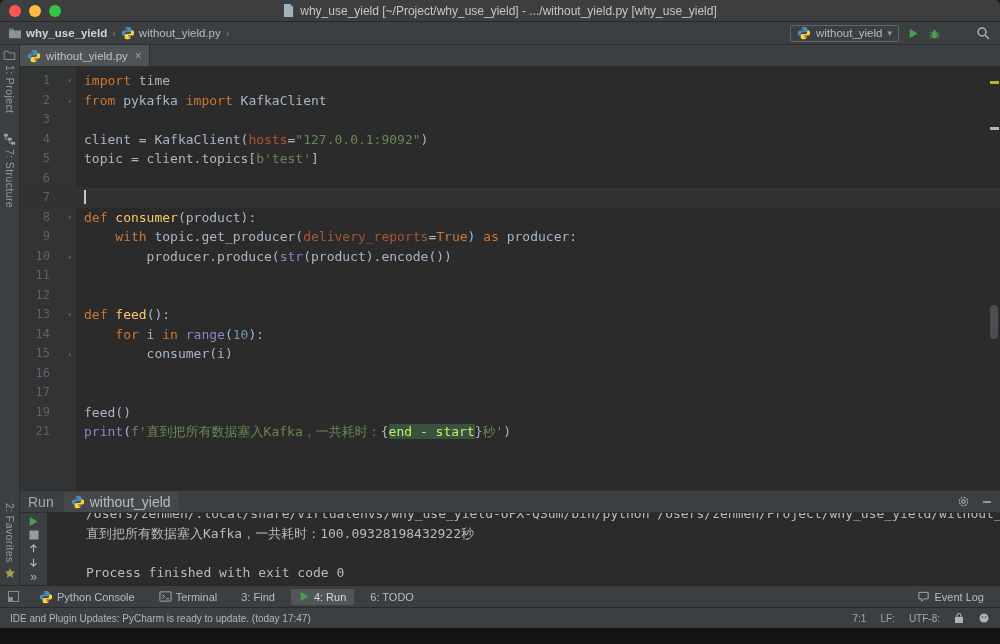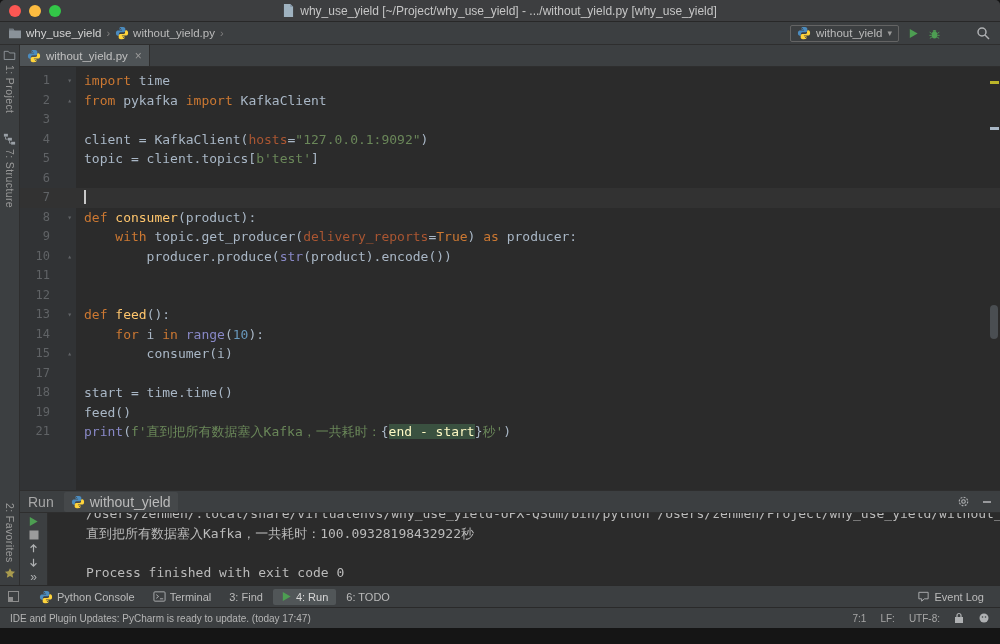--- a/index.html
+++ b/index.html
@@ -18,21 +18,21 @@
   .tl.yellow { background:#FDBC40; }
   .tl.green  { background:#33C748; }
   .titlewrap { flex:1; display:flex; justify-content:center; align-items:center;
                gap:6px; color:#C6C6C6; font-size:12px; }
 
   
   .navbar { flex:0 0 23px; background:#3C3F41; border-bottom:1px solid #2E2E2E;
             display:flex; align-items:center; padding:0 10px 0 8px; }
   .bc { display:flex; align-items:center; font-size:11.5px; color:#BBBBBB; }
   .crumb { display:flex; align-items:center; gap:4px; }
-  .crumb.first .lbl { font-weight:normal; color:#D4D4D4; }
+  .crumb.first .lbl { font-weight:bold; color:#D4D4D4; }
   .bcsep { color:#7F7F7F; margin:0 5px; font-size:11px; }
   .nav-right { margin-left:auto; display:flex; align-items:center; gap:9px; }
   .runcfg { display:flex; align-items:center; gap:5px; border:1px solid #646464;
             border-radius:2px; padding:1px 6px; height:17px; color:#BBBBBB; font-size:11.5px; }
   .runcfg .arrow { color:#9A9A9A; font-size:9px; }
   .searchbtn { margin-left:26px; }
 
   
   .main { flex:1; display:flex; min-height:0; }
   .stripe { flex:0 0 20px; background:#3C3F41; border-right:1px solid #2E2E2E;
@@ -61,21 +61,21 @@
   .lnum { width:30px; text-align:right; font-size:12px; color:#606366; }
   .fold { flex:1; text-align:right; padding-right:4px; font-size:8px; color:#606366; }
   .codeln { padding-left:8px; color:#A9B7C6; }
   .c-d     { color:#A9B7C6; }
   .c-kw    { color:#CC7832; }
   .c-str   { color:#6A8759; }
   .c-num   { color:#6897BB; }
   .c-fn    { color:#FFC66D; }
   .c-bi    { color:#8888C6; }
   .c-kwarg { color:#AA5632; }
-  .c-hl    { color:#fef9c3; background:#3A5140; }
+  .c-hl    { color:#bef264; background:#3A5140; }
   .caret { display:inline-block; width:2px; height:14px; background:#C8C8C8; vertical-align:-2px; }
   .vsb-thumb { position:absolute; right:2px; top:238px; width:8px; height:34px;
                background:rgba(169,183,198,.25); border-radius:4px; }
   .tick { position:absolute; right:1px; width:9px; height:3px; }
   .tick.t1 { top:14px; background:#BBB529; }
   .tick.t2 { top:60px; background:#A9B7C6; }
 
   
   .run-panel { flex:0 0 95px; display:flex; flex-direction:column; border-top:1px solid #2E2E2E; }
   .run-header { flex:0 0 22px; background:#3C3F41; border-bottom:1px solid #2E2E2E;
@@ -91,21 +91,21 @@
   .console { flex:1; overflow:hidden; padding-left:38px; color:#BBBBBB;
              font-family:"DejaVu Sans Mono","Liberation Mono",monospace; font-size:13px; }
   .cline { height:19.5px; line-height:19.5px; white-space:pre; }
   .cline.clipped { margin-top:-9px; }
 
   
   .bottombar { flex:0 0 22px; background:#3C3F41; border-top:1px solid #2A2A2A;
                display:flex; align-items:center; gap:4px; padding:0 8px;
                font-size:11px; color:#BBBBBB; }
   .corner { margin-right:8px; }
-  .twgroup { display:flex; align-items:center; gap:2px;justify-content:center; }
+  .twgroup { display:flex; align-items:center; gap:8px;justify-content:center; }
   .twgroup.right { margin-left:auto; }
   .twbtn { display:flex; align-items:center; gap:4px; padding:2px 8px; border-radius:2px; }
   .twbtn.active { background:#515658; color:#D8D8D8; }
 
   
   .statusbar { flex:0 0 21px; background:#3C3F41; border-top:1px solid #2A2A2A;
                display:flex; align-items:center; padding:0 10px; font-size:10px; color:#B5B5B5; }
   .sitems { margin-left:auto; display:flex; align-items:center; gap:14px; color:#A7A7A7; }
 
   .ic { display:inline-flex; align-items:center; justify-content:center; line-height:0;
@@ -248,22 +248,22 @@
             <div class="eline"><span class="gut"><span class="lnum">6</span><span class="fold"></span></span><span class="codeln"></span></div>
             <div class="eline caret-row"><span class="gut"><span class="lnum">7</span><span class="fold"></span></span><span class="codeln"><span class="caret"></span></span></div>
             <div class="eline"><span class="gut"><span class="lnum">8</span><span class="fold">▾</span></span><span class="codeln"><span class="c-kw">def</span><span class="c-d"> </span><span class="c-fn">consumer</span><span class="c-d">(product):</span></span></div>
             <div class="eline"><span class="gut"><span class="lnum">9</span><span class="fold"></span></span><span class="codeln"><span class="c-d">    </span><span class="c-kw">with</span><span class="c-d"> topic.get_producer(</span><span class="c-kwarg">delivery_reports</span><span class="c-d">=</span><span class="c-kw">True</span><span class="c-d">) </span><span class="c-kw">as</span><span class="c-d"> producer:</span></span></div>
             <div class="eline"><span class="gut"><span class="lnum">10</span><span class="fold">▴</span></span><span class="codeln"><span class="c-d">        producer.produce(</span><span class="c-bi">str</span><span class="c-d">(product).encode())</span></span></div>
             <div class="eline"><span class="gut"><span class="lnum">11</span><span class="fold"></span></span><span class="codeln"></span></div>
             <div class="eline"><span class="gut"><span class="lnum">12</span><span class="fold"></span></span><span class="codeln"></span></div>
             <div class="eline"><span class="gut"><span class="lnum">13</span><span class="fold">▾</span></span><span class="codeln"><span class="c-kw">def</span><span class="c-d"> </span><span class="c-fn">feed</span><span class="c-d">():</span></span></div>
             <div class="eline"><span class="gut"><span class="lnum">14</span><span class="fold"></span></span><span class="codeln"><span class="c-d">    </span><span class="c-kw">for</span><span class="c-d"> i </span><span class="c-kw">in</span><span class="c-d"> </span><span class="c-bi">range</span><span class="c-d">(</span><span class="c-num">10</span><span class="c-d">):</span></span></div>
             <div class="eline"><span class="gut"><span class="lnum">15</span><span class="fold">▴</span></span><span class="codeln"><span class="c-d">        consumer(i)</span></span></div>
+            <div class="eline"><span class="gut"><span class="lnum">16</span><span class="fold"></span></span><span class="codeln"></span></div>
             <div class="eline"><span class="gut"><span class="lnum">17</span><span class="fold"></span></span><span class="codeln"></span></div>
-            <div class="eline"><span class="gut"><span class="lnum">18</span><span class="fold"></span></span><span class="codeln"><span class="c-d">start = time.time()</span></span></div>
             <div class="eline"><span class="gut"><span class="lnum">19</span><span class="fold"></span></span><span class="codeln"><span class="c-d">feed()</span></span></div>
             <div class="eline"><span class="gut"><span class="lnum">21</span><span class="fold"></span></span><span class="codeln"><span class="c-bi">print</span><span class="c-d">(</span><span class="c-str">f'直到把所有数据塞入Kafka，一共耗时：</span><span class="c-d">{</span><span class="c-hl">end - start</span><span class="c-d">}</span><span class="c-str">秒'</span><span class="c-d">)</span></span></div>
           </div>
         <div class="vsb-thumb"></div>
         <div class="tick t1"></div>
         <div class="tick t2"></div>
       </div>
 
       <div class="run-panel">
         <div class="run-header">

